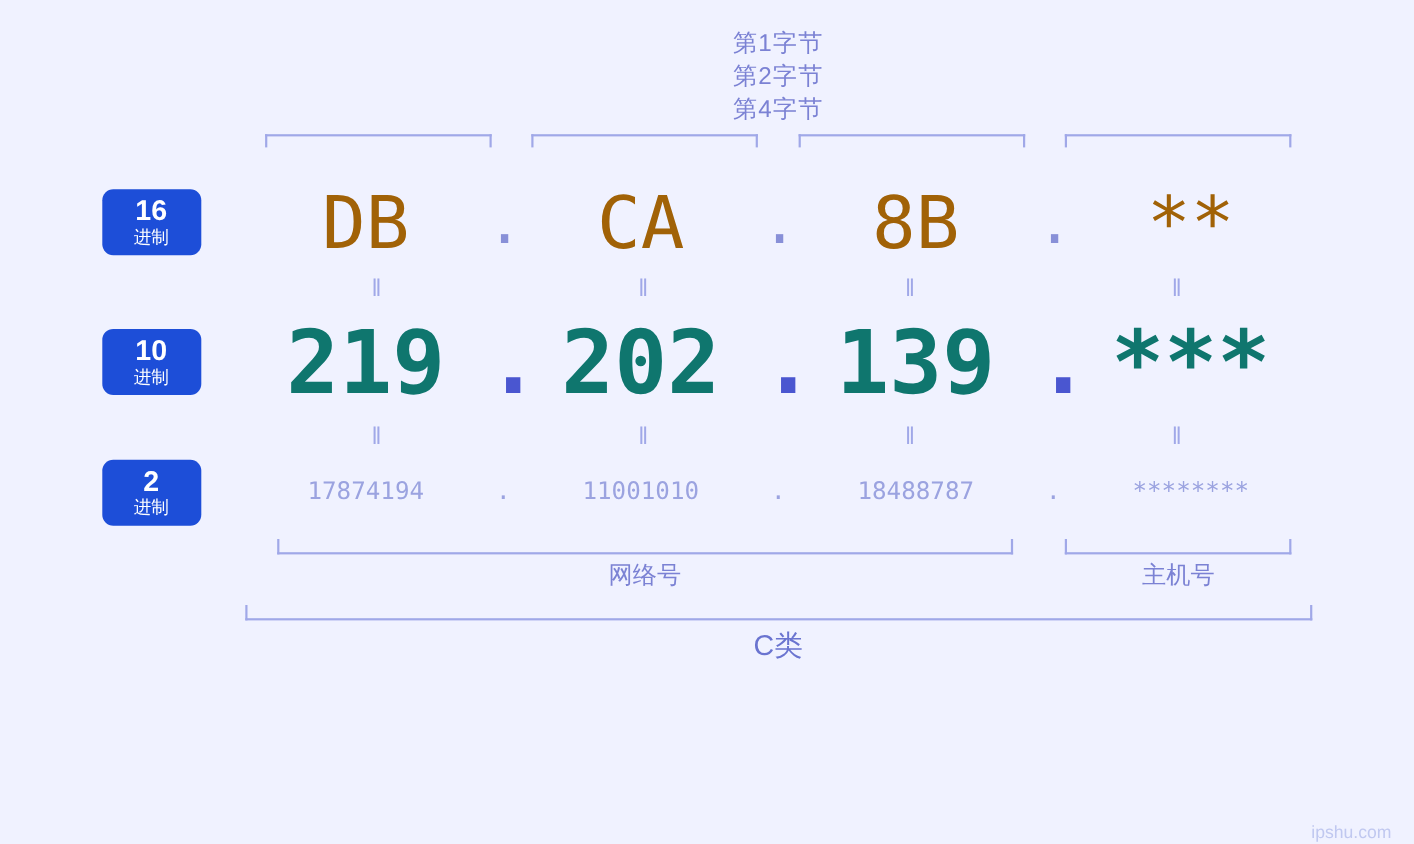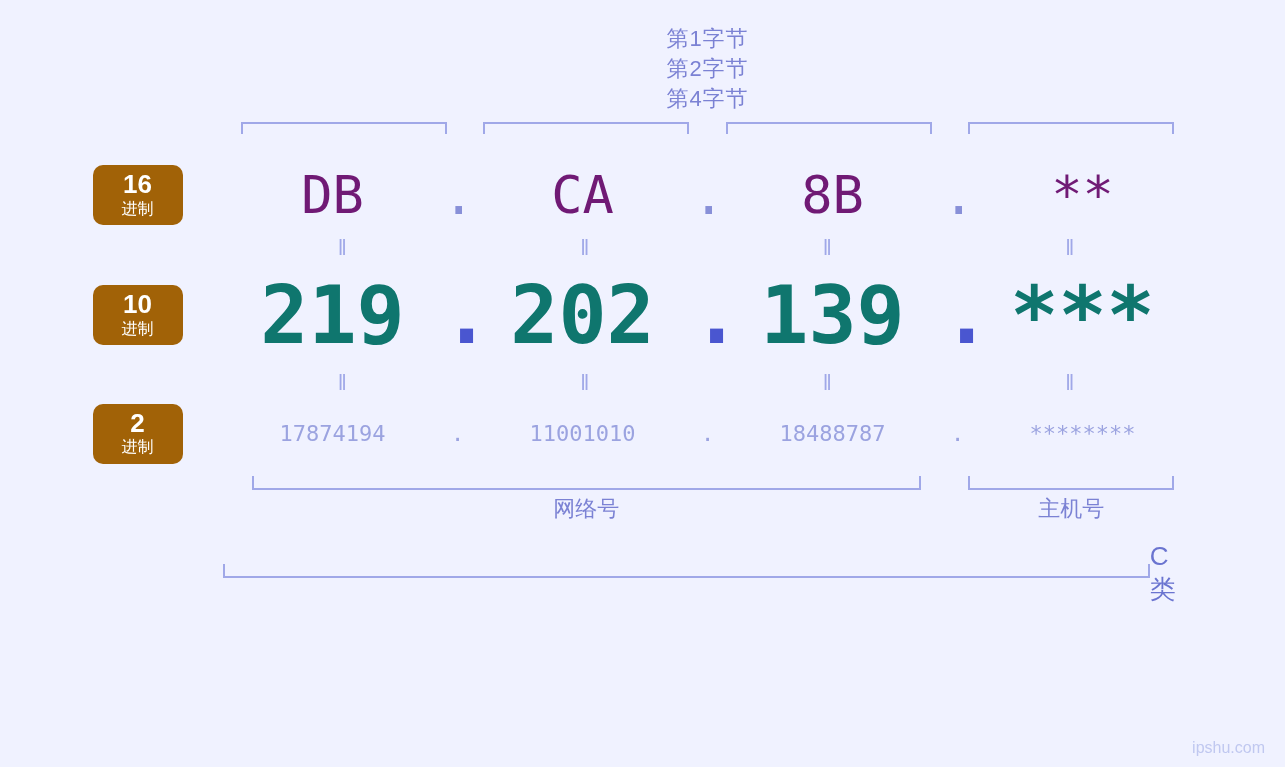--- a/index.html
+++ b/index.html
@@ -77,21 +77,21 @@
     .row-wrapper {
       display: flex;
       align-items: center;
       width: 100%;
       margin-bottom: 0;
     }
 
     .row-label {
       width: 90px;
       height: 60px;
-      background: #a16207;
+      background: #1d4ed8;
       border-radius: 10px;
       display: flex;
       flex-direction: column;
       align-items: center;
       justify-content: center;
       color: white;
       font-size: 20px;
       font-weight: 700;
       flex-shrink: 0;
       margin-right: 40px;
@@ -110,22 +110,22 @@
     
     .data-row {
       display: flex;
       flex: 1;
       align-items: center;
       justify-content: space-around;
     }
 
     
     .hex-value {
-      font-size: 52px;
-      color: #701a75;
+      font-size: 66px;
+      color: #a16207;
       font-family: monospace;
       font-weight: 400;
       text-align: center;
       flex: 1;
     }
 
     .dot-sep {
       font-size: 54px;
       color: #8890d8;
       font-family: monospace;
@@ -192,21 +192,21 @@
     .label-text {
       color: #7b82d4;
       font-size: 22px;
       text-align: center;
       margin-top: 5px;
     }
 
     
     .watermark {
       position: absolute;
-      bottom: 10px;
+      bottom: 0;
       right: 20px;
       color: #c0c8f0;
       font-size: 16px;
     }
   </style>
 </head>
 <body>
 
 <div class="main-container">
   <div class="content-area">
@@ -309,21 +309,21 @@
 
     <div style="display:flex; width:100%; padding-left:130px; margin-top:4px;">
       <div style="flex:3; text-align:center;">
         <span class="label-text">网络号</span>
       </div>
       <div style="flex:1; text-align:center;">
         <span class="label-text">主机号</span>
       </div>
     </div>
 
-    <div style="display:flex; width:100%; padding-left:130px; margin-top:12px; flex-direction:row; align-items:center;">
+    <div style="display:flex; width:100%; padding-left:130px; margin-top:12px; flex-direction:column; align-items:center;">
       <div style="width:100%; height:14px; border-bottom:2px solid #a0a8e8; border-left:2px solid #a0a8e8; border-right:2px solid #a0a8e8;"></div>
       <span style="color:#6a74d0; font-size:26px; margin-top:5px;">C类</span>
     </div>
 
   </div>
 
   <div class="watermark">ipshu.com</div>
 </div>
 
 </body></html>

